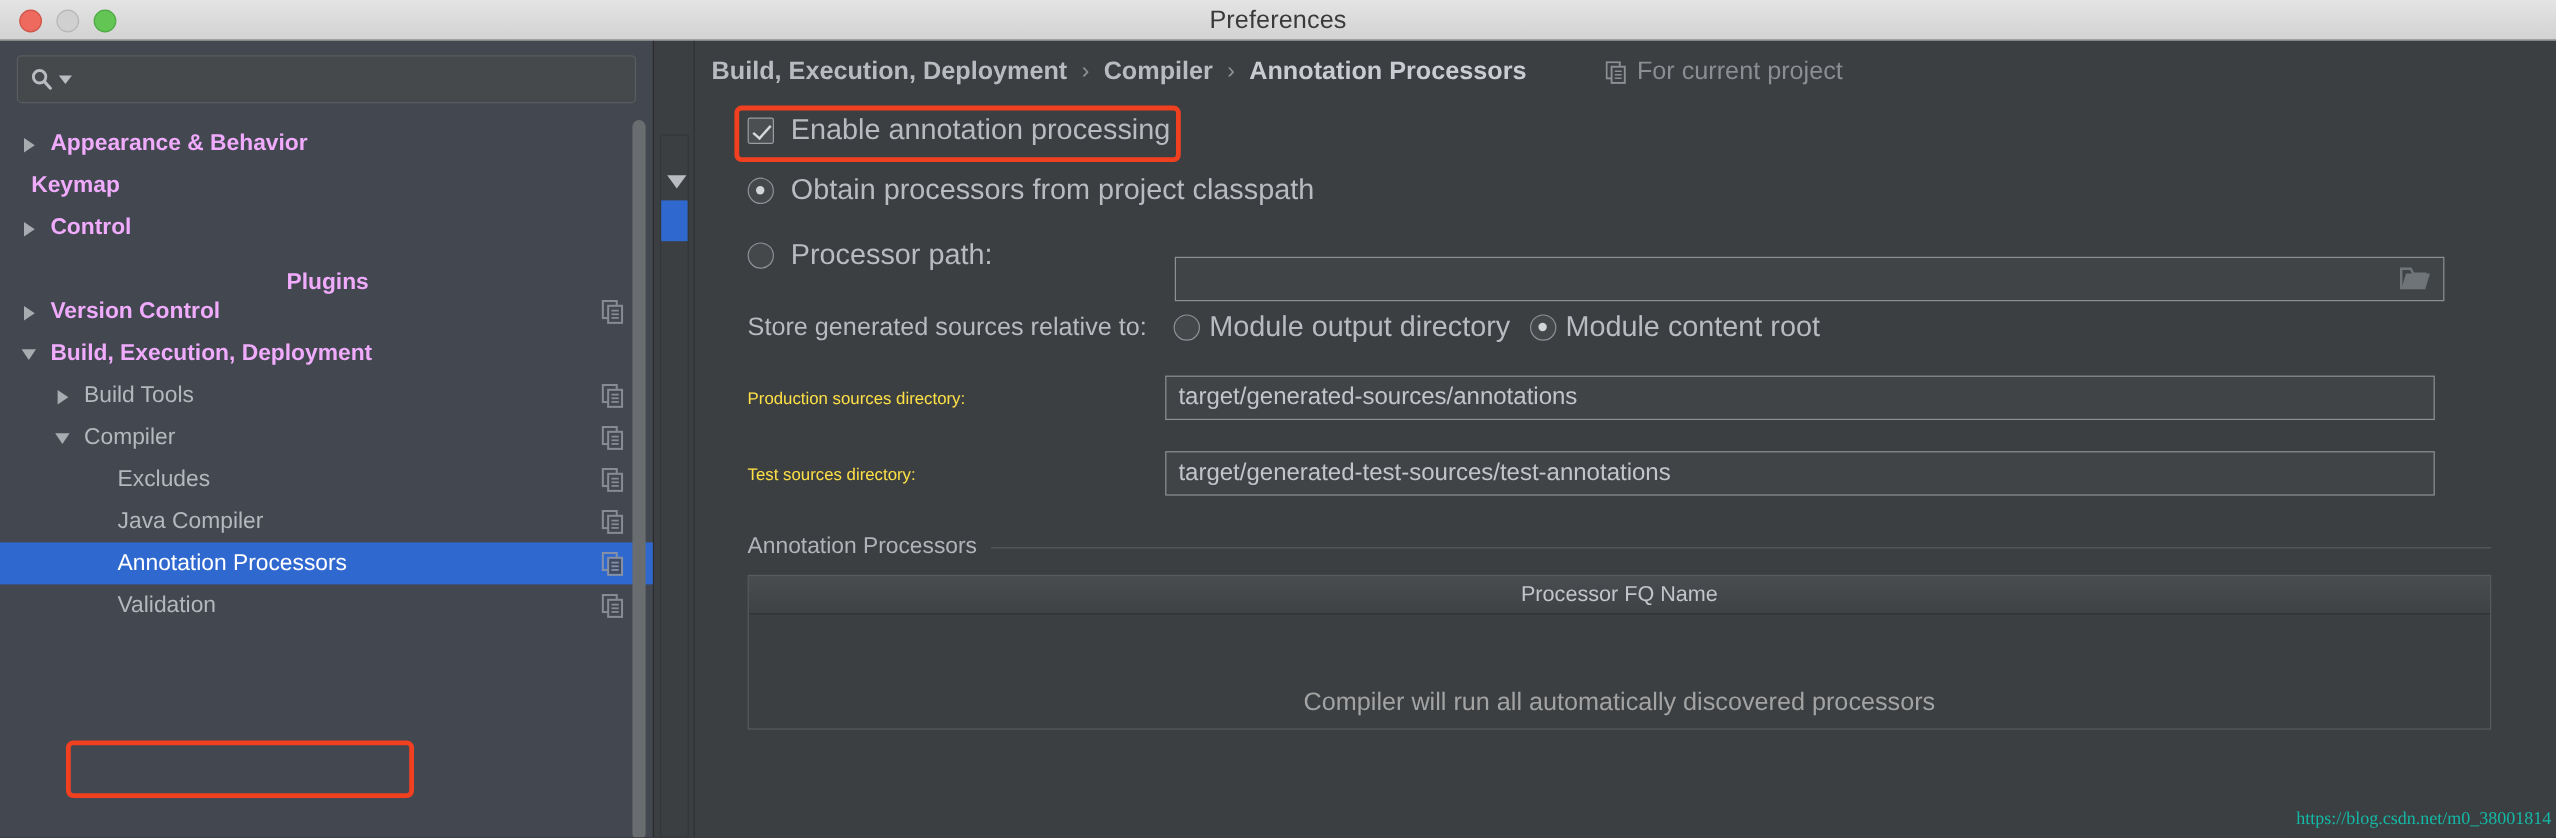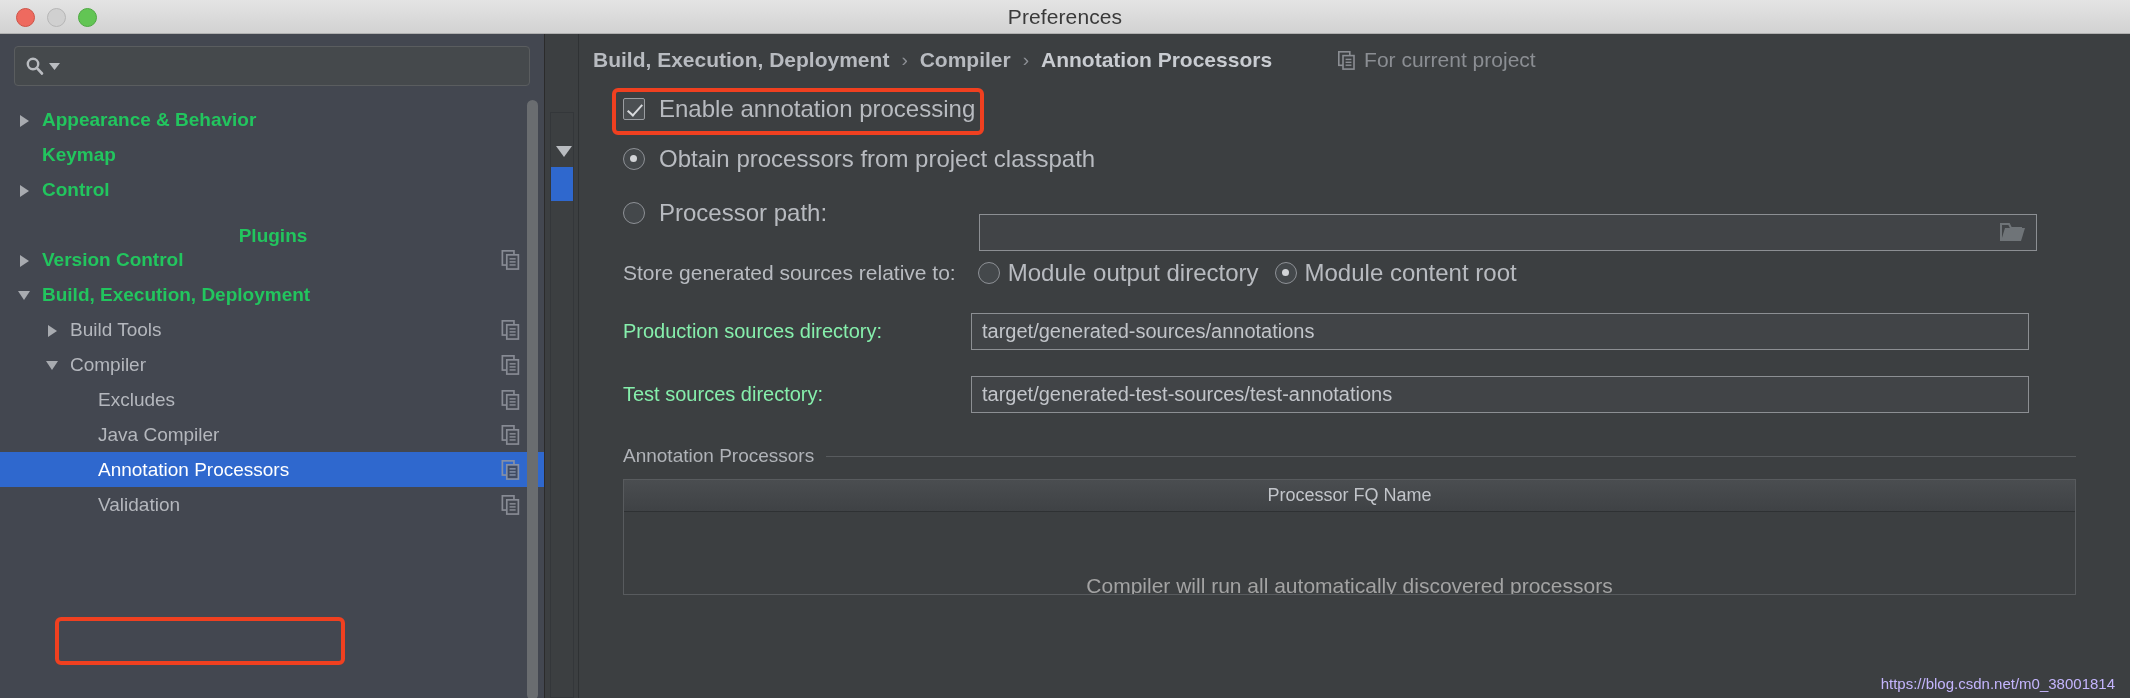--- a/index.html
+++ b/index.html
@@ -92,21 +92,21 @@
   .tree-row {
     position: relative;
     height: 35px;
     display: flex;
     align-items: center;
     color: #b4b7bd;
     font-size: 19px;
     padding-right: 22px;
     white-space: nowrap;
   }
-  .tree-row.bold { font-weight: bold; color: #22c55e; }
+  .tree-row.bold { font-weight: bold; color: #f0abfc; }
   .tree-row.selected { background: #2f68ce; color: #ffffff; }
   .tree-row .arrow {
     width: 18px; height: 18px;
     flex: 0 0 18px;
     position: relative;
   }
   .arrow.right::before {
     content: "";
     position: absolute; top: 4px; left: 4px;
     border-left: 9px solid #a8abb0;
@@ -273,39 +273,39 @@
     width: 1058px;
   }
   .procpath-field .folder { flex: 0 0 26px; }
 
   .store-row { margin-top: 32px; display: flex; align-items: center; }
   .store-label { font-size: 21px; color: #b8bbc0; margin-right: 22px; }
   .store-opt { display: flex; align-items: center; margin-right: 16px; }
   .store-opt .ctl-label { margin-left: 8px; }
 
   .dir-row { margin-top: 26px; display: flex; align-items: center; }
-  .dir-label { font-size: 20px; color: #86efac; width: 348px; flex: 0 0 348px; }
+  .dir-label { font-size: 14px; color: #fde047; width: 348px; flex: 0 0 348px; }
   .dir-row .field { width: 1058px; }
 
   .section-head {
     margin-top: 32px;
     display: flex;
     align-items: center;
     gap: 12px;
     padding-right: 54px;
   }
   .section-title { font-size: 19px; color: #b0b3b8; white-space: nowrap; }
   .section-rule { flex: 1; height: 1px; background: #585b5e; }
 
   .table {
     margin-top: 12px;
     margin-right: 54px;
     border: 1px solid #585b5e;
     background: #3c3f41;
-    height: 116px;
+    height: 129px;
     overflow: hidden;
   }
   .table-head {
     height: 32px;
     background: linear-gradient(to bottom, #4a4d50 0%, #3f4245 100%);
     border-bottom: 1px solid #2e3133;
     display: flex;
     align-items: center;
     justify-content: center;
     color: #c2c5ca;
@@ -316,25 +316,26 @@
     display: flex;
     align-items: flex-end;
     justify-content: center;
     color: #a3a3a3;
     font-size: 21px;
     padding-bottom: 2px;
   }
 
   .watermark {
     position: absolute;
-    right: 15px;
+    right: 4px;
     bottom: 6px;
-    color: #c4b5fd;
+    color: #14b8a6;
     font-size: 15px;
     z-index: 20;
+    font-family: Liberation Serif, serif;
   }
 </style>
 </head>
 <body>
 
 <div class="window">
 
   <div class="titlebar">
     <div class="traffic">
       <div class="dot close"></div>
@@ -359,21 +360,21 @@
           <input class="search-input" value="" placeholder="" style="">
         </div>
       </div>
 
       <div class="tree" id="tree">
           <div class="tree-row bold" style="padding-left: 16px;">
             <span class="arrow right"></span>
             <span class="tree-label" style="padding-left: 8px;">Appearance &amp; Behavior</span>
             <span class="copy-icon"></span>
           </div>
-          <div class="tree-row bold" style="padding-left: 16px;">
+          <div class="tree-row bold" style="">
             <span class="arrow"></span>
             <span class="tree-label" style="padding-left: 8px;">Keymap</span>
             <span class="copy-icon"></span>
           </div>
           <div class="tree-row bold" style="padding-left: 16px;">
             <span class="arrow right"></span>
             <span class="tree-label" style="padding-left: 8px;">Control</span>
             <span class="copy-icon"></span>
           </div>
           <div class="tree-row bold" style="padding-left: 16px; flex-direction: column;">

